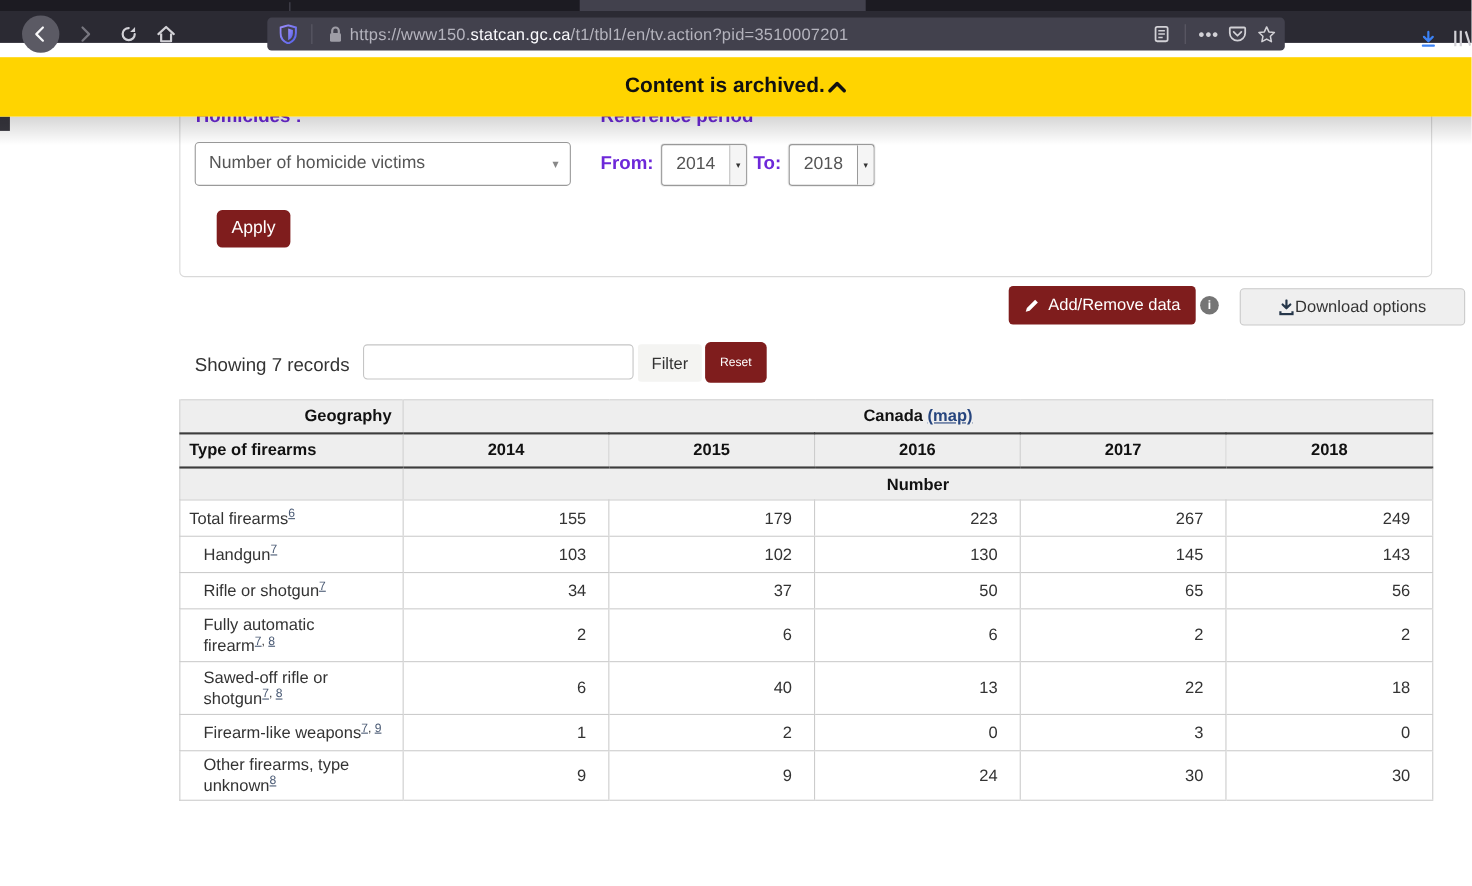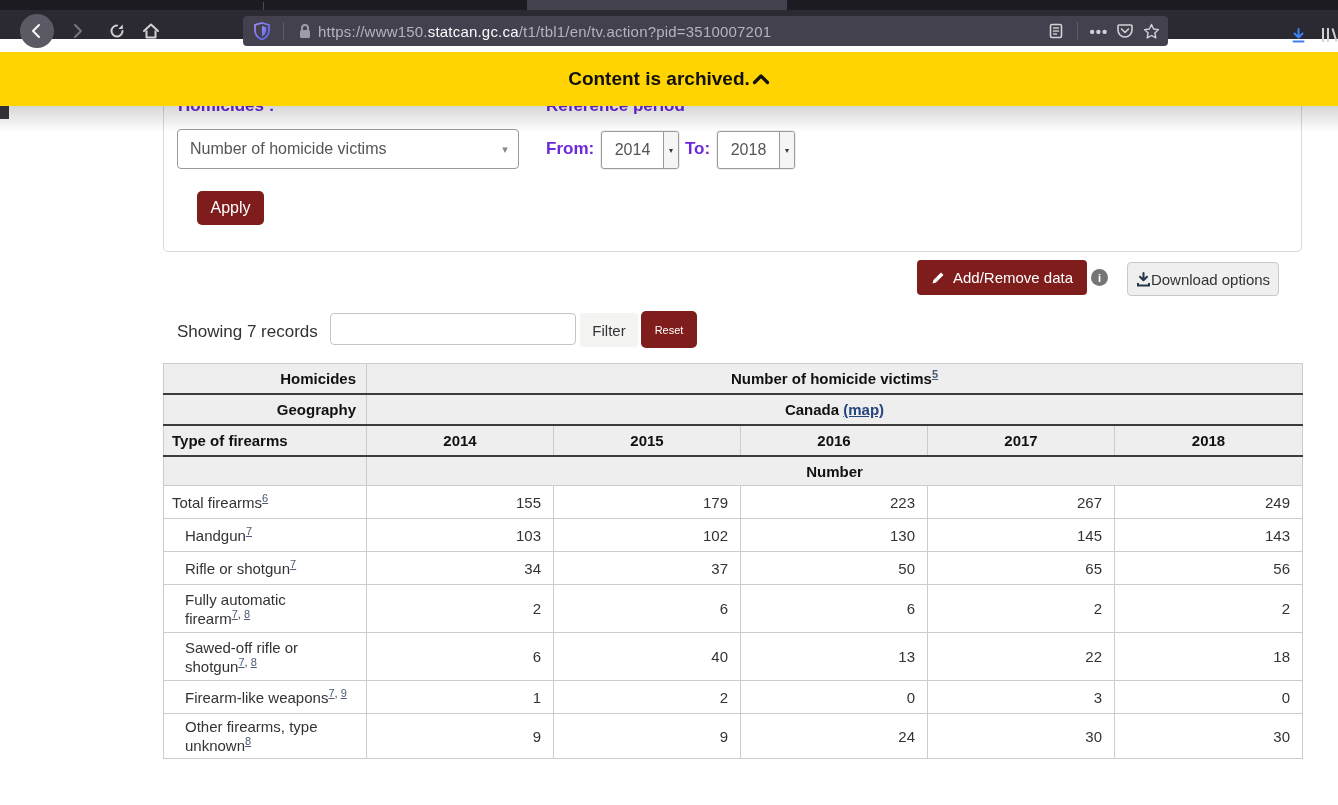--- a/index.html
+++ b/index.html
@@ -50,21 +50,21 @@
   .yearsel .ybtn{width:14px;border-left:1px solid #9a9a9a;background:#f5f5f5;display:flex;align-items:center;justify-content:center;
            font-size:8px;color:#333;border-radius:0 3px 3px 0;}
   .btn-navy{background:#7f1d1d;color:#fff;border:none;border-radius:5px;font-size:16px;
             font-family:"Liberation Sans",sans-serif;display:flex;align-items:center;justify-content:center;gap:8px;cursor:pointer;}
   .apply{position:absolute;left:33px;top:110px;width:67px;height:34px;}
 
   
   .addremove{position:absolute;left:917px;top:260px;width:170px;height:35px;font-size:15px;border-radius:4px;z-index:1;}
   .infoicon{position:absolute;left:1091px;top:269px;width:17px;height:17px;border-radius:50%;background:#757575;
             color:#fff;font-size:11px;font-weight:bold;display:flex;align-items:center;justify-content:center;z-index:1;}
-  .dlopts{position:absolute;left:1127px;top:262px;width:152px;height:34px;background:#efefef;border:1px solid #c9c9c9;
+  .dlopts{position:absolute;left:1127px;top:262px;width:205px;height:34px;background:#efefef;border:1px solid #c9c9c9;
           border-radius:4px;color:#333;font-size:15px;font-family:"Liberation Sans",sans-serif;
           display:flex;align-items:center;justify-content:center;cursor:pointer;z-index:1;}
 
   
   .showing{position:absolute;left:177px;top:322px;font-size:17px;color:#333;}
   .filterinput{position:absolute;left:330px;top:313px;width:246px;height:32px;border:1px solid #c5c5c5;border-radius:4px;
                font-size:15px;padding:0 8px;box-sizing:border-box;background:#fff;}
   .filterbtn{position:absolute;left:580px;top:313px;width:58px;height:34px;background:#f4f4f2;border:none;border-radius:3px;
              color:#333;font-size:15px;font-family:"Liberation Sans",sans-serif;cursor:pointer;}
   .resetbtn{position:absolute;left:641px;top:311px;width:56px;height:37px;font-size:11px;}
@@ -79,21 +79,21 @@
   tr.h1 th.side,tr.h2 th.side{text-align:right;padding-right:10px;}
   tr.h1 th.span,tr.h2 th.span{text-align:center;}
   tr.h3 th{background:#eee;border-bottom:2px solid #3c3c3c;height:29px;color:#111;}
   tr.h3 th.rowhdr{text-align:left;}
   tr.h3 th.year{text-align:center;}
   tr.h4 td{background:#eee;border-bottom:1px solid #ccc;height:28px;font-weight:bold;color:#111;}
   tr.h4 td.unit{text-align:center;}
   tbody.data td{border-bottom:1px solid #ccc;vertical-align:middle;}
   tbody.data td.lbl{text-align:left;padding-left:8px;line-height:19px;padding-top:3px;padding-bottom:3px;}
   tbody.data td.lbl.ind{padding-left:21px;}
-  tbody.data td.val{text-align:right;padding-right:12px;}
+  tbody.data td.val{text-align:right;padding-right:20px;}
   tbody.data tr{height:33px;}
   tbody.data tr.tall{height:48px;}
   tbody.data tr.tall2{height:45px;}
   sup{font-size:11px;line-height:0;}
   sup a{color:#4a5a74;text-decoration:underline;cursor:pointer;}
   a.maplink{color:#26457e;text-decoration:underline;cursor:pointer;}
   svg{display:block;}
 </style>
 </head>
 <body>
@@ -247,24 +247,20 @@
   <table class="stats">
     <colgroup>
       <col style="width:203px">
         <col style="width:187px">
         <col style="width:187px">
       <col style="width:187px">
         <col style="width:187px">
         <col style="width:188px">
     </colgroup>
     <thead>
-      <tr class="h1">
-        <th class="side">Homicides</th>
-        <th class="span" colspan="5"><span>Number of homicide victims</span><sup><a href="#">5</a></sup></th>
-      </tr>
       <tr class="h2">
         <th class="side">Geography</th>
         <th class="span" colspan="5"><span>Canada</span> <a href="#" class="maplink">(map)</a></th>
       </tr>
       <tr class="h3" id="years-row">
         <th class="rowhdr">Type of firearms</th>
       <th class="year">2014</th>
           <th class="year">2015</th>
           <th class="year">2016</th>
           <th class="year">2017</th>

